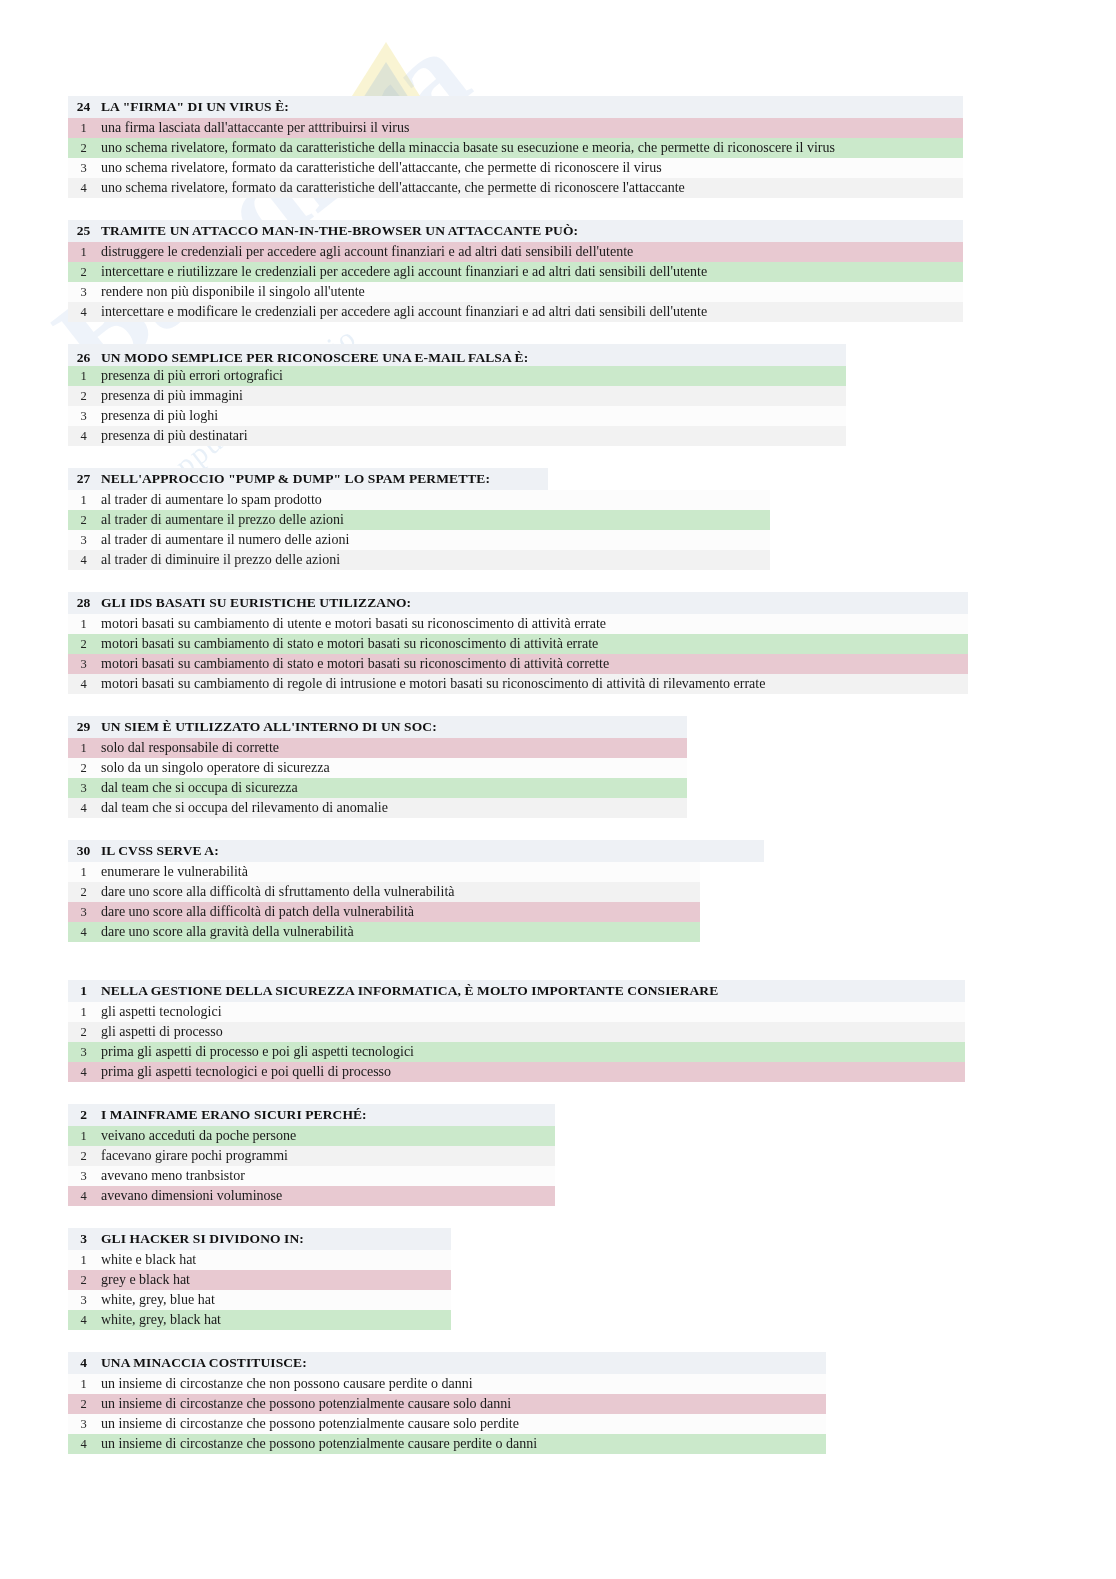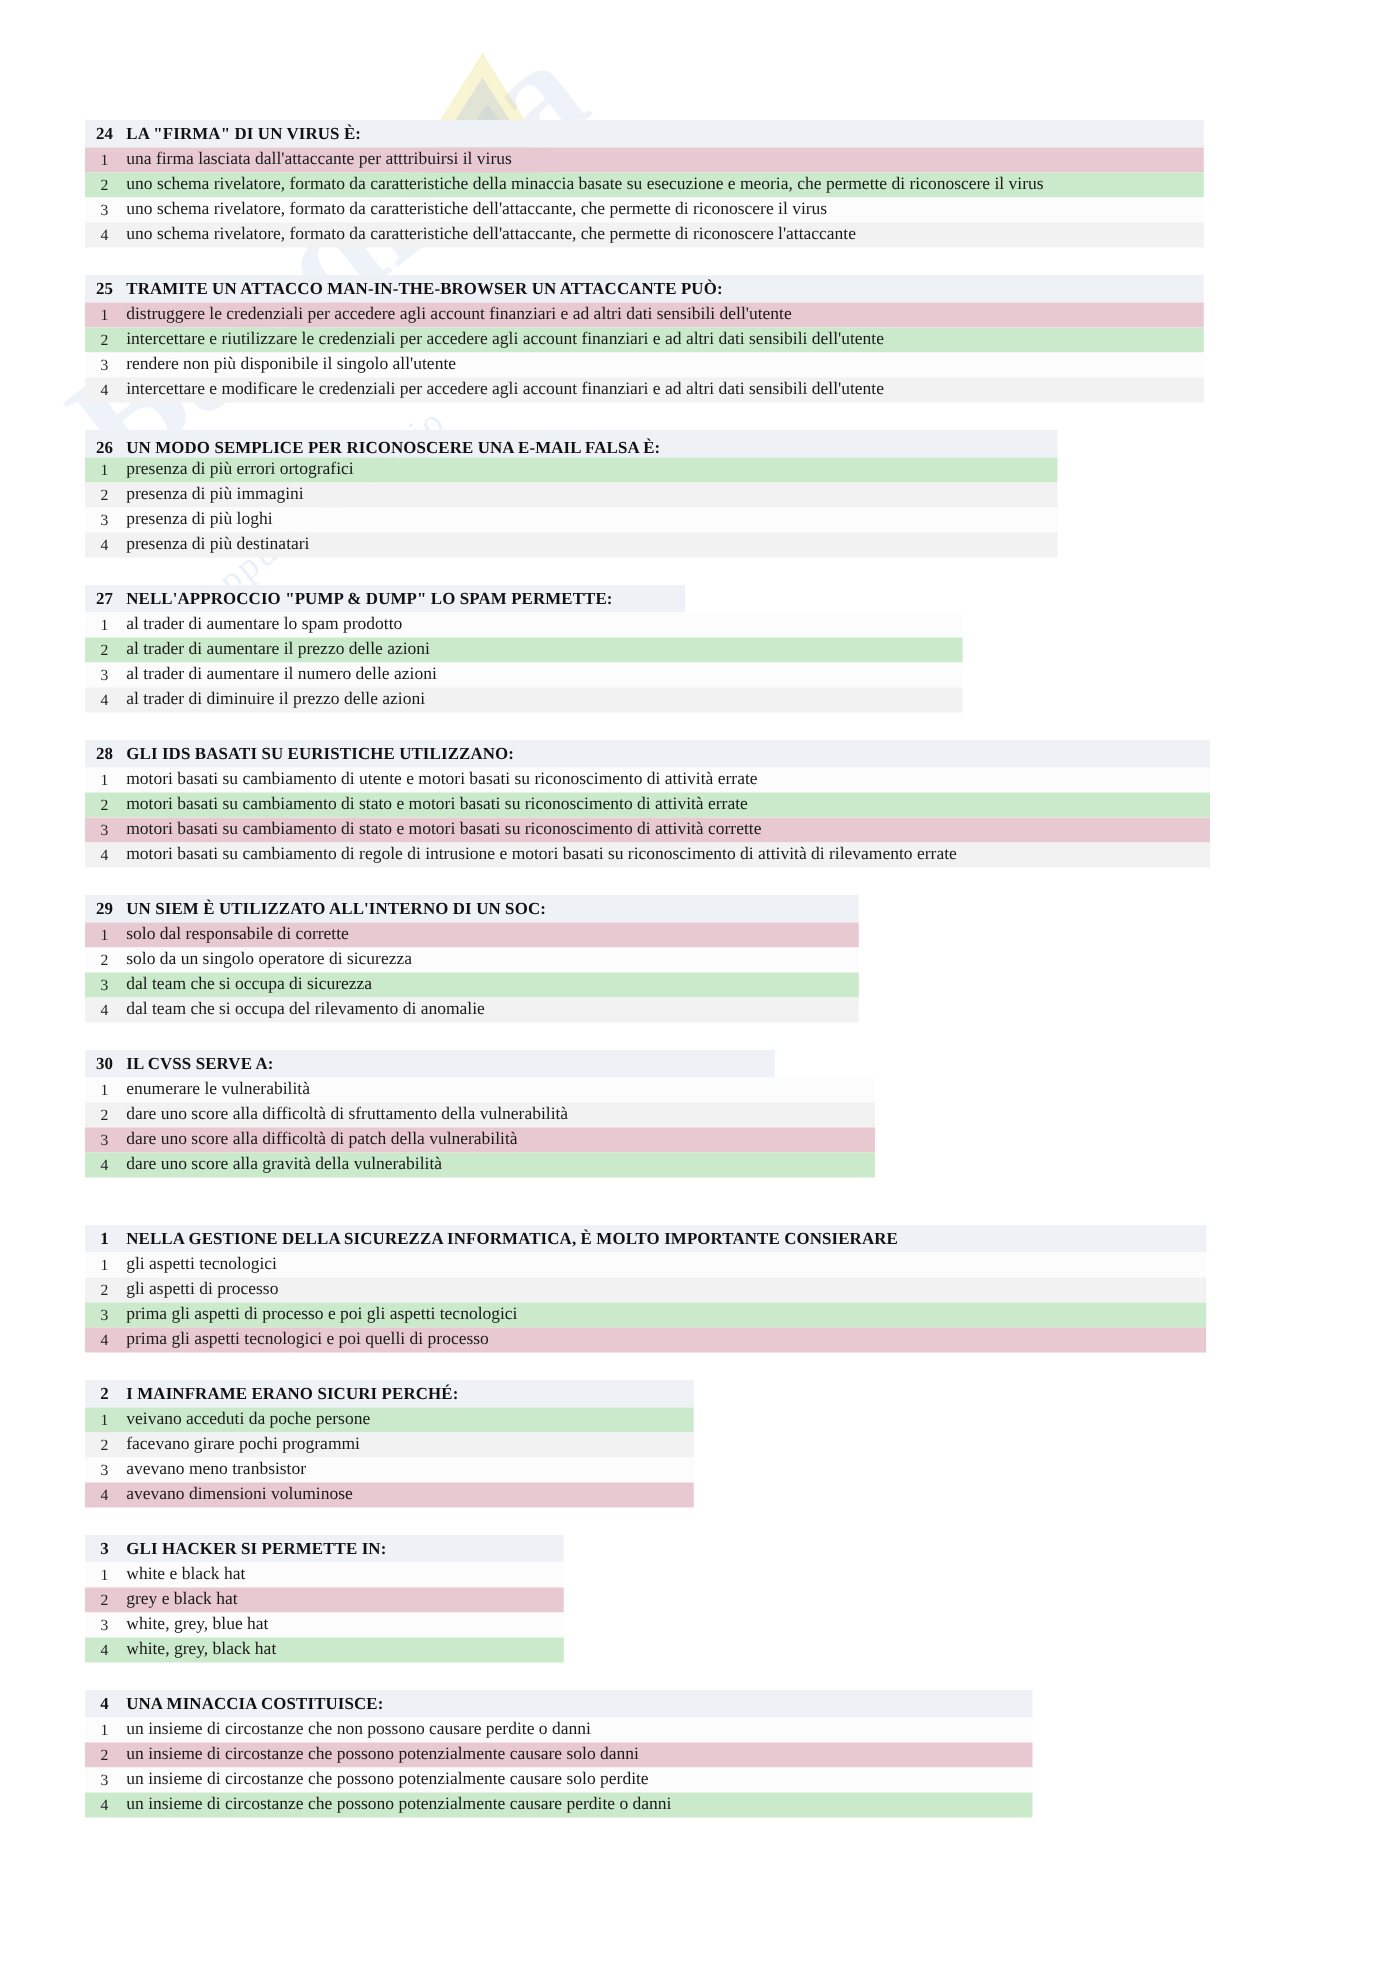--- a/index.html
+++ b/index.html
@@ -269,21 +269,21 @@
         <div class="orow bg-green" style="width: 619px;">
           <span class="onum">3</span>
           <span class="otext">dal team che si occupa di sicurezza</span>
         </div>
         <div class="orow bg-grey" style="width: 619px;">
           <span class="onum">4</span>
           <span class="otext">dal team che si occupa del rilevamento di anomalie</span>
         </div>
       </div>
       <div class="qblock">
-        <div class="qheader" style="width: 552px;">
+        <div class="qheader" style="width: 696px;">
           <span class="qnum">30</span>
           <span class="qtitle">IL CVSS SERVE A:</span>
         </div>
         <div class="orow bg-white" style="width: 632px;">
           <span class="onum">1</span>
           <span class="otext">enumerare le vulnerabilità</span>
         </div>
         <div class="orow bg-grey" style="width: 632px;">
           <span class="onum">2</span>
           <span class="otext">dare uno score alla difficoltà di sfruttamento della vulnerabilità</span>
@@ -337,21 +337,21 @@
           <span class="otext">avevano meno tranbsistor</span>
         </div>
         <div class="orow bg-pink" style="width: 487px;">
           <span class="onum">4</span>
           <span class="otext">avevano dimensioni voluminose</span>
         </div>
       </div>
       <div class="qblock">
         <div class="qheader" style="width: 383px;">
           <span class="qnum">3</span>
-          <span class="qtitle">GLI HACKER SI PERMETTE IN:</span>
+          <span class="qtitle">GLI HACKER SI DIVIDONO IN:</span>
         </div>
         <div class="orow bg-white" style="width: 383px;">
           <span class="onum">1</span>
           <span class="otext">white e black hat</span>
         </div>
         <div class="orow bg-pink" style="width: 383px;">
           <span class="onum">2</span>
           <span class="otext">grey e black hat</span>
         </div>
         <div class="orow bg-white" style="width: 383px;">

